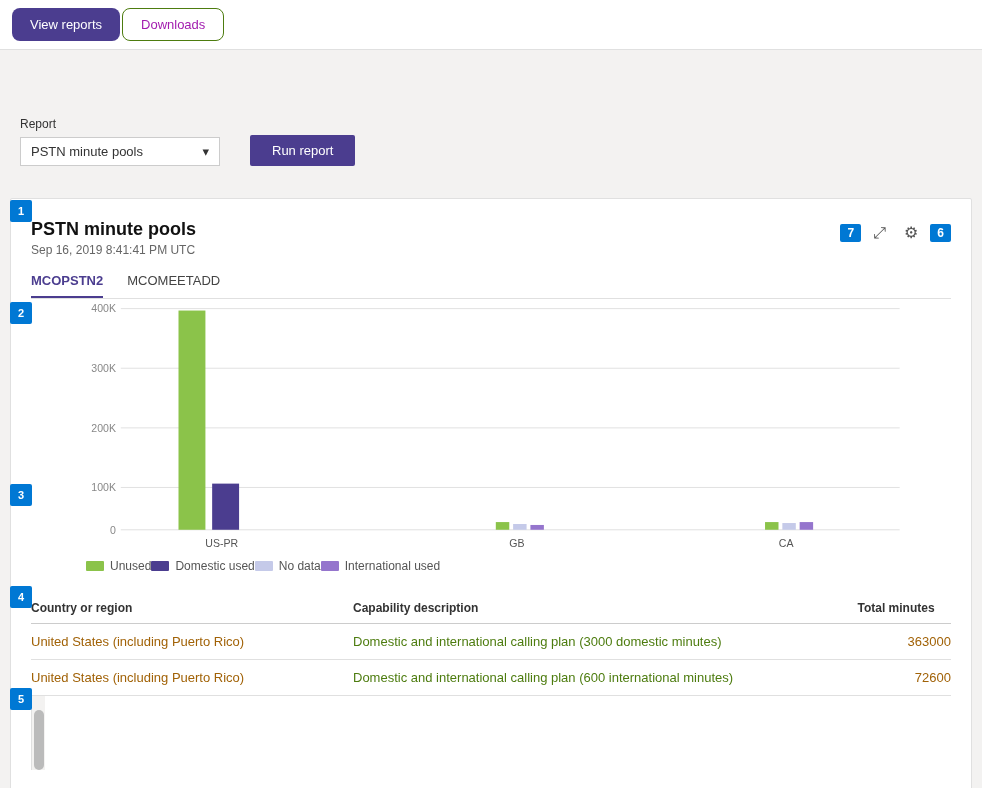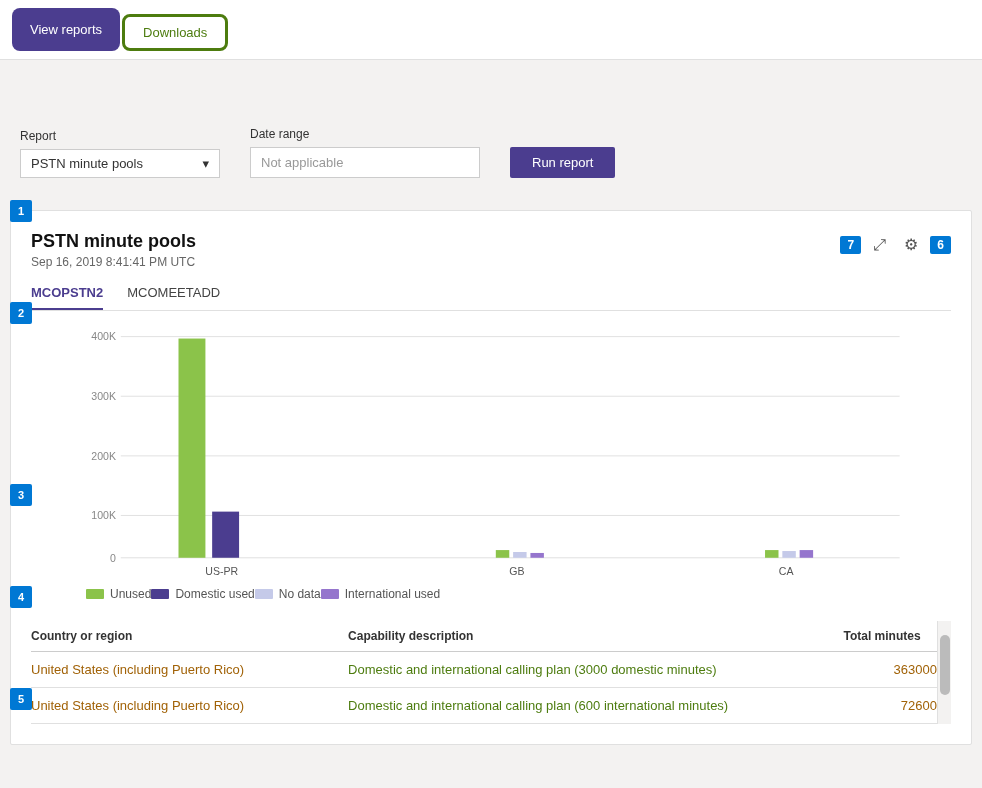--- a/index.html
+++ b/index.html
@@ -1,83 +1,77 @@
 <!DOCTYPE html>
 <html><head>
   <meta charset="utf-8">
   <style>
     * { box-sizing: border-box; margin: 0; padding: 0; }
     body { font-family: 'Segoe UI', Arial, sans-serif; background: #f3f2f1; font-size: 13px; color: #333; }
 
     .top-nav { display: flex; padding: 8px 12px; background: #fff; border-bottom: 1px solid #e0e0e0; gap: 2px; }
     .nav-btn { padding: 8px 18px; border: none; cursor: pointer; font-size: 13px; border-radius: 8px; }
     .nav-btn.active { background: #4b3d8f; color: #fff; }
-    .nav-btn.inactive { background: transparent; color: #4d7c0f; border: 3px solid #4d7c0f; margin-top: 6px; }
+    .nav-btn.inactive { background: transparent; color: #a21caf; border: 1px solid #4d7c0f; }
 
     .filter-bar { background: #f3f2f1; padding: 18px 20px 22px; margin: 10px 0; }
     .filter-row { display: flex; gap: 30px; align-items: flex-end; margin-top: 39px; }
     .filter-group { display: flex; flex-direction: column; gap: 6px; }
     .filter-label { font-size: 12px; color: #333; font-weight: 500; }
     .filter-select { display: flex; align-items: center; justify-content: space-between; background: #fff; border: 1px solid #ccc; padding: 6px 10px; width: 200px; cursor: pointer; font-size: 13px; }
     .filter-select span { color: #333; }
     .filter-input { background: #fff; border: 1px solid #ccc; padding: 7px 10px; width: 230px; color: #999; font-size: 13px; }
     .run-btn { background: #4b3d8f; color: #fff; border: none; padding: 8px 22px; cursor: pointer; font-size: 13px; border-radius: 2px; }
 
     .report-card { background: #fff; margin: 0 10px 10px; padding: 20px; border: 1px solid #e0e0e0; border-radius: 2px; }
 
     .report-header { display: flex; justify-content: space-between; align-items: flex-start; margin-bottom: 16px; }
     .report-title { font-size: 18px; font-weight: 600; color: #111; }
     .report-date { font-size: 12px; color: #666; margin-top: 3px; }
     .report-actions { display: flex; gap: 6px; align-items: center; }
     .badge { background: #0078d4; color: #fff; border-radius: 2px; padding: 2px 7px; font-size: 12px; font-weight: 600; }
     .action-icon { background: none; border: none; cursor: pointer; color: #555; font-size: 16px; padding: 4px 6px; }
 
-    .tabs { display: flex; gap: 24px; margin-bottom: 16px; border-bottom: 1px solid #e0e0e0; padding-bottom: 0; }
+    .tabs { display: flex; gap: 24px; margin-bottom: 0; border-bottom: 1px solid #e0e0e0; padding-bottom: 0; }
     .tab { font-size: 13px; font-weight: 600; cursor: pointer; padding-bottom: 8px; color: #4b3d8f; border-bottom: 2px solid #4b3d8f; }
     .tab.inactive { color: #444; border-bottom: 2px solid transparent; font-weight: 400; }
     .chart-svg { width: 100%; height: 250px; }
 
     .legend { display: flex; margin: 10px 0 20px 55px; }
     .legend-item { display: flex; align-items: center; gap: 6px; font-size: 12px; color: #555; }
     .legend-box { width: 18px; height: 10px; border-radius: 1px; }
     .table-header { display: flex; justify-content: space-between; padding: 8px 0; border-bottom: 1px solid #ccc; }
     .th { font-size: 12px; font-weight: 600; color: #333; }
     .th.right { text-align: center; }
     .table-row-item { display: flex; justify-content: space-between; padding: 10px 0; border-bottom: 1px solid #e0e0e0; }
     .td { font-size: 13px; color: #a16207; }
     .td.link { color: #4d7c0f; }
     .td.right { text-align: right; min-width: 90px; }
 
     .scrollbar { width: 14px; background: #f3f2f1; border-left: 1px solid #e0e0e0; display: flex; flex-direction: column; align-items: center; }
     .scrollbar-thumb { width: 10px; height: 60px; background: #bbb; border-radius: 5px; margin-top: 14px; }
 
-    .table-with-scroll { display: flex; }
+    .table-with-scroll { display: flex; flex-direction: column; }
     .table-content { flex: 1; }
   </style>
 </head>
 <body>
 
 <div class="top-nav">
   <button class="nav-btn active">View reports</button>
   <button class="nav-btn inactive">Downloads</button>
 </div>
 
 <div class="filter-bar">
   <div class="filter-row">
     <div class="filter-group">
       <label class="filter-label">Report</label>
       <div class="filter-select">
         <span>PSTN minute pools</span>
         <span>▾</span>
-      </div>
-    </div>
-    <div class="filter-group">
-      <label class="filter-label">Date range</label>
-      <div class="filter-input">
-        <span>Not applicable</span>
       </div>
     </div>
     <button class="run-btn">Run report</button>
   </div>
 </div>
 
 <div class="report-card">
   <div class="report-header">
     <div>
       <div class="report-title">PSTN minute pools</div>

